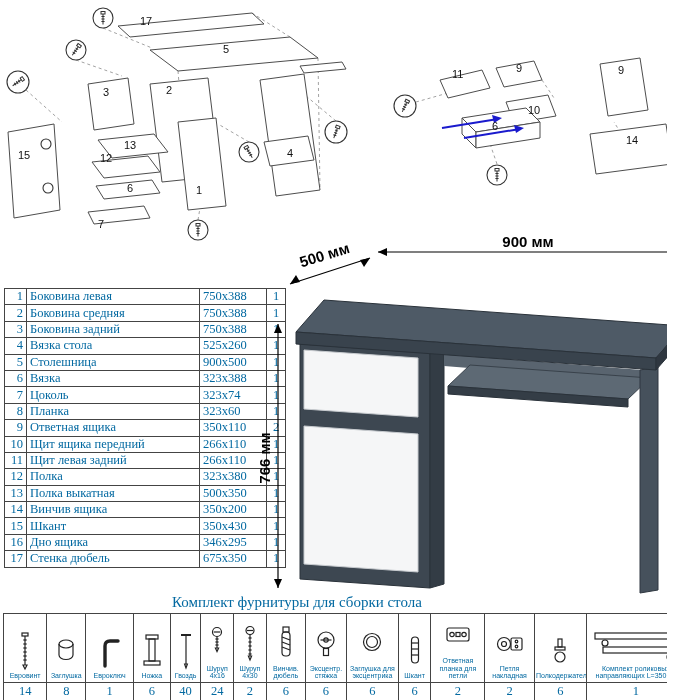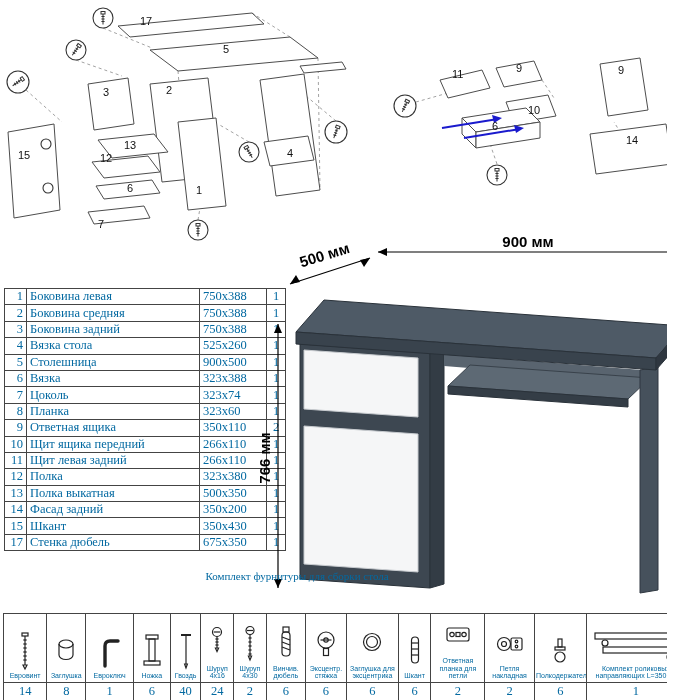--- a/index.html
+++ b/index.html
@@ -20,22 +20,22 @@
   table.parts td.num{width:15px;text-align:right;}
   table.parts td.name{width:166px;}
   table.parts td.size{width:60px;}
   table.parts td.qty{width:12px;text-align:center;}
 
   
   #desk-fig{left:260px;top:236px;}
   .dim-label{font-family:"Liberation Sans",sans-serif;font-size:15px;font-weight:bold;fill:#000;}
 
   
-  #hw-title{left:0;top:570px;width:594px;text-align:center;
-            font-family:"Liberation Serif",serif;font-size:11px;}
+  #hw-title{left:0;top:594px;width:594px;text-align:center;
+            font-family:"Liberation Serif",serif;font-size:15px;}
   #hardware{left:3px;top:613px;}
   table.hw{border-collapse:collapse;table-layout:fixed;width:683px;font-family:"Liberation Serif",serif;}
   table.hw td{border:1px solid #444;padding:0;text-align:center;vertical-align:bottom;overflow:hidden;}
   table.hw td.icon-cell{height:62px;}
   .hw-icon{height:42px;display:flex;align-items:flex-end;justify-content:center;}
   .hw-icon svg{height:40px;max-width:100%;}
   .hw-name{font-family:"Liberation Sans",sans-serif;font-size:7px;line-height:7.5px;padding:1px 1px 2px;}
   table.hw td.qty-cell{height:17px;font-size:12.5px;vertical-align:middle;}
 </style>
 </head>
@@ -215,28 +215,34 @@
             <td class="qty">1</td>
           </tr>
           <tr>
             <td class="num">13</td>
             <td class="name">Полка выкатная</td>
             <td class="size">500x350</td>
             <td class="qty">1</td>
           </tr>
           <tr>
             <td class="num">14</td>
-            <td class="name">Фасад задний</td>
+            <td class="name">Винчив ящика</td>
             <td class="size">350x200</td>
             <td class="qty">1</td>
           </tr>
           <tr>
             <td class="num">15</td>
             <td class="name">Шкант</td>
             <td class="size">350x430</td>
+            <td class="qty">1</td>
+          </tr>
+          <tr>
+            <td class="num">16</td>
+            <td class="name">Дно ящика</td>
+            <td class="size">346x295</td>
             <td class="qty">1</td>
           </tr>
           <tr>
             <td class="num">17</td>
             <td class="name">Стенка дюбель</td>
             <td class="size">675x350</td>
             <td class="qty">1</td>
           </tr>
         </tbody>
       </table>

